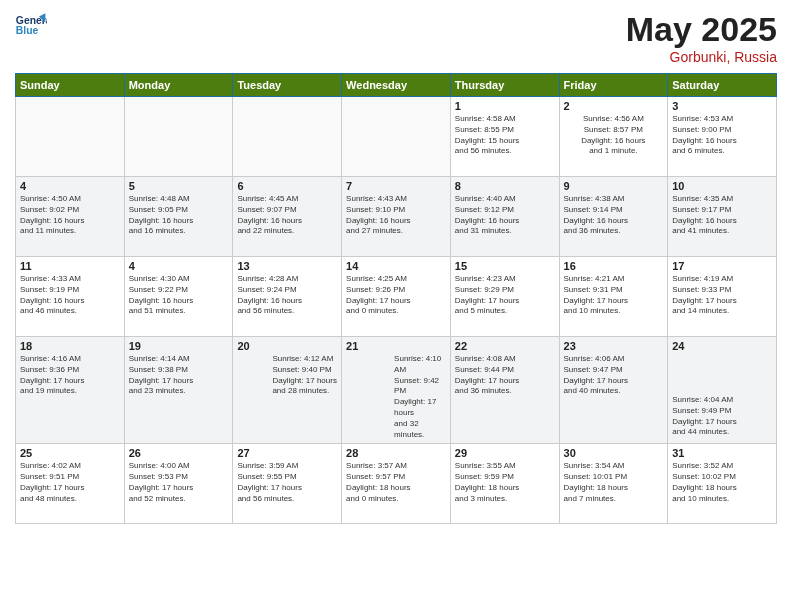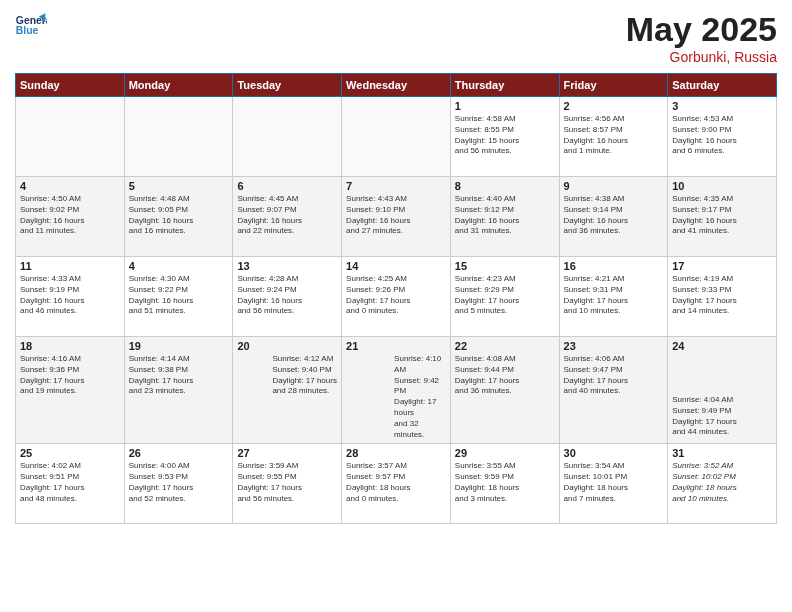--- a/index.html
+++ b/index.html
@@ -42,21 +42,21 @@
     .title-block .location {
       font-size: 14px;
       color: #b91c1c;
     }
     .calendar {
       width: 100%;
       border-collapse: collapse;
       table-layout: fixed;
     }
     .calendar th {
-      background: #7f1d1d;
+      background: #4d7c0f;
       color: #fff;
       font-size: 11px;
       font-weight: bold;
       padding: 5px 4px;
       text-align: left;
       border: 1px solid #1a6fa0;
     }
     .calendar td {
       border: 1px solid #ccc;
       vertical-align: top;
@@ -130,21 +130,21 @@
           <td class="empty"></td>
           <td>
             <span class="day-num">1</span>
             <div class="day-info" style="white-space: pre-line;">Sunrise: 4:58 AM
 Sunset: 8:55 PM
 Daylight: 15 hours
 and 56 minutes.</div>
           </td>
           <td>
             <span class="day-num">2</span>
-            <div class="day-info" style="white-space: pre-line;">Sunrise: 4:56 AM
+            <div class="day-info" style="white-space: pre-line; text-align: center;">Sunrise: 4:56 AM
 Sunset: 8:57 PM
 Daylight: 16 hours
 and 1 minute.</div>
           </td>
           <td>
             <span class="day-num">3</span>
             <div class="day-info" style="white-space: pre-line;">Sunrise: 4:53 AM
 Sunset: 9:00 PM
 Daylight: 16 hours
 and 6 minutes.</div>
@@ -341,21 +341,21 @@
           </td>
           <td>
             <span class="day-num">30</span>
             <div class="day-info" style="white-space: pre-line;">Sunrise: 3:54 AM
 Sunset: 10:01 PM
 Daylight: 18 hours
 and 7 minutes.</div>
           </td>
           <td>
             <span class="day-num">31</span>
-            <div class="day-info" style="white-space: pre-line; font-style: italic;">Sunrise: 3:52 AM
+            <div class="day-info" style="white-space: pre-line;">Sunrise: 3:52 AM
 Sunset: 10:02 PM
 Daylight: 18 hours
 and 10 minutes.</div>
           </td>
         </tr>
       </tbody>
   </table>
 </div>
 
 </body></html>

